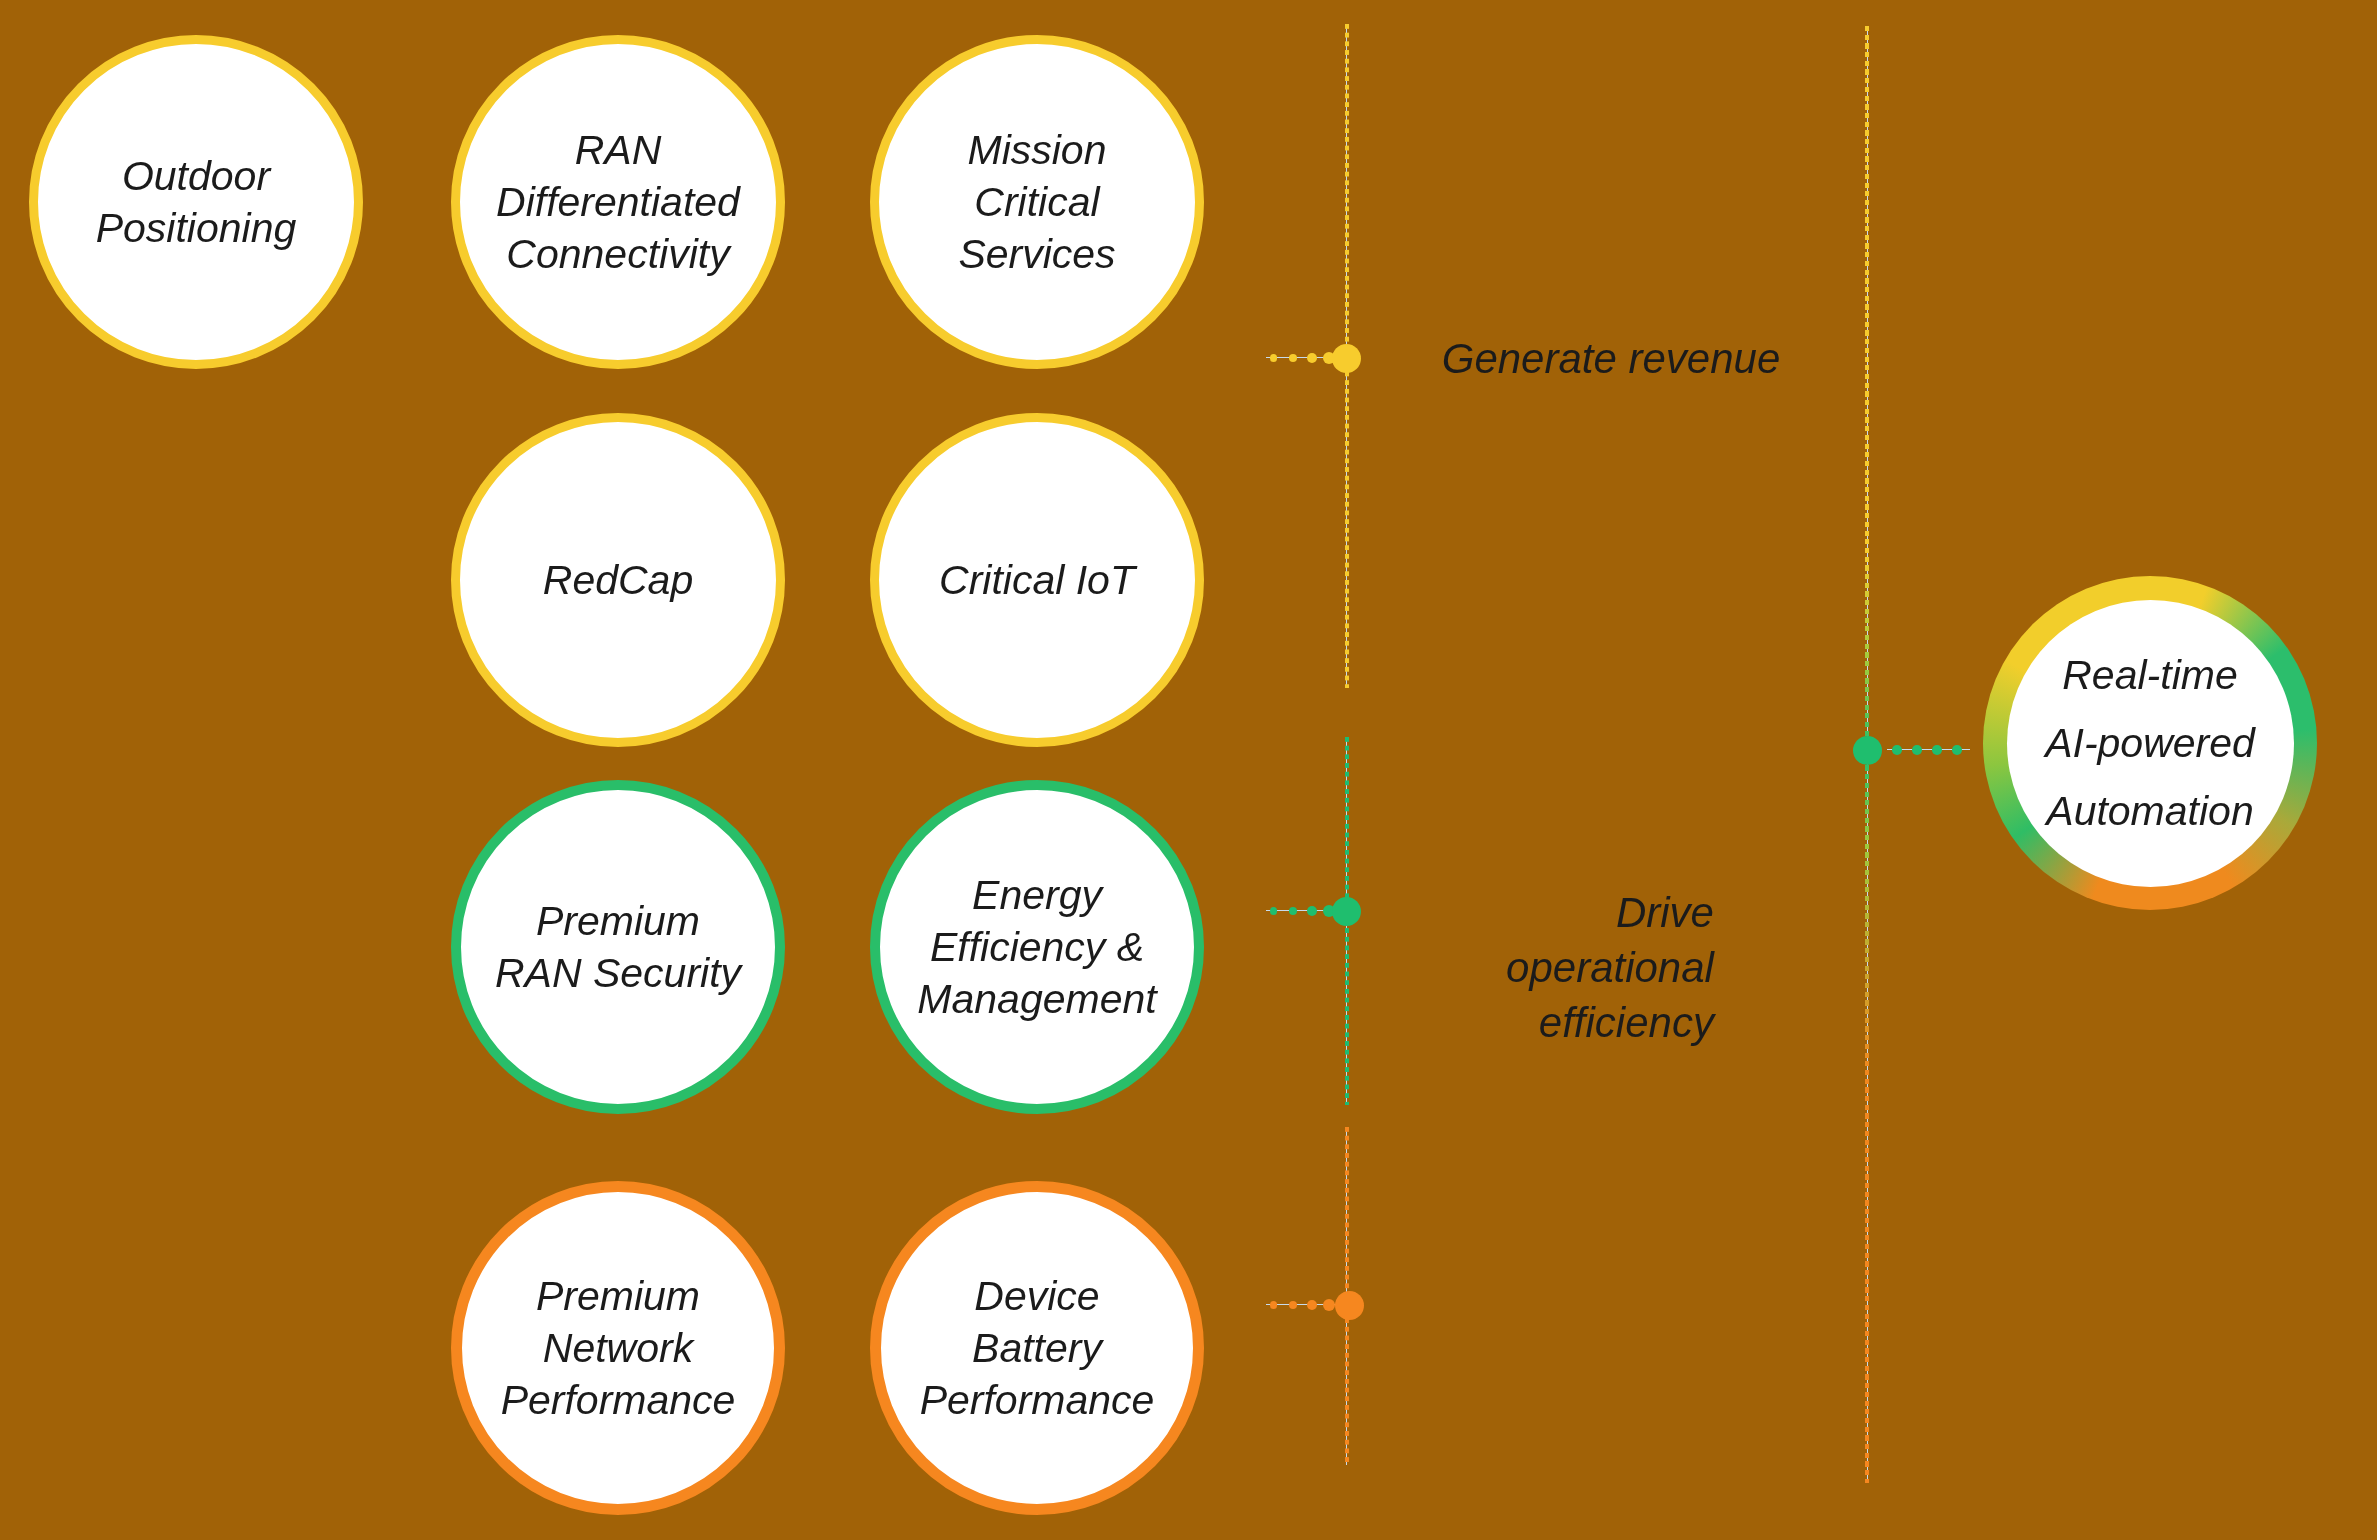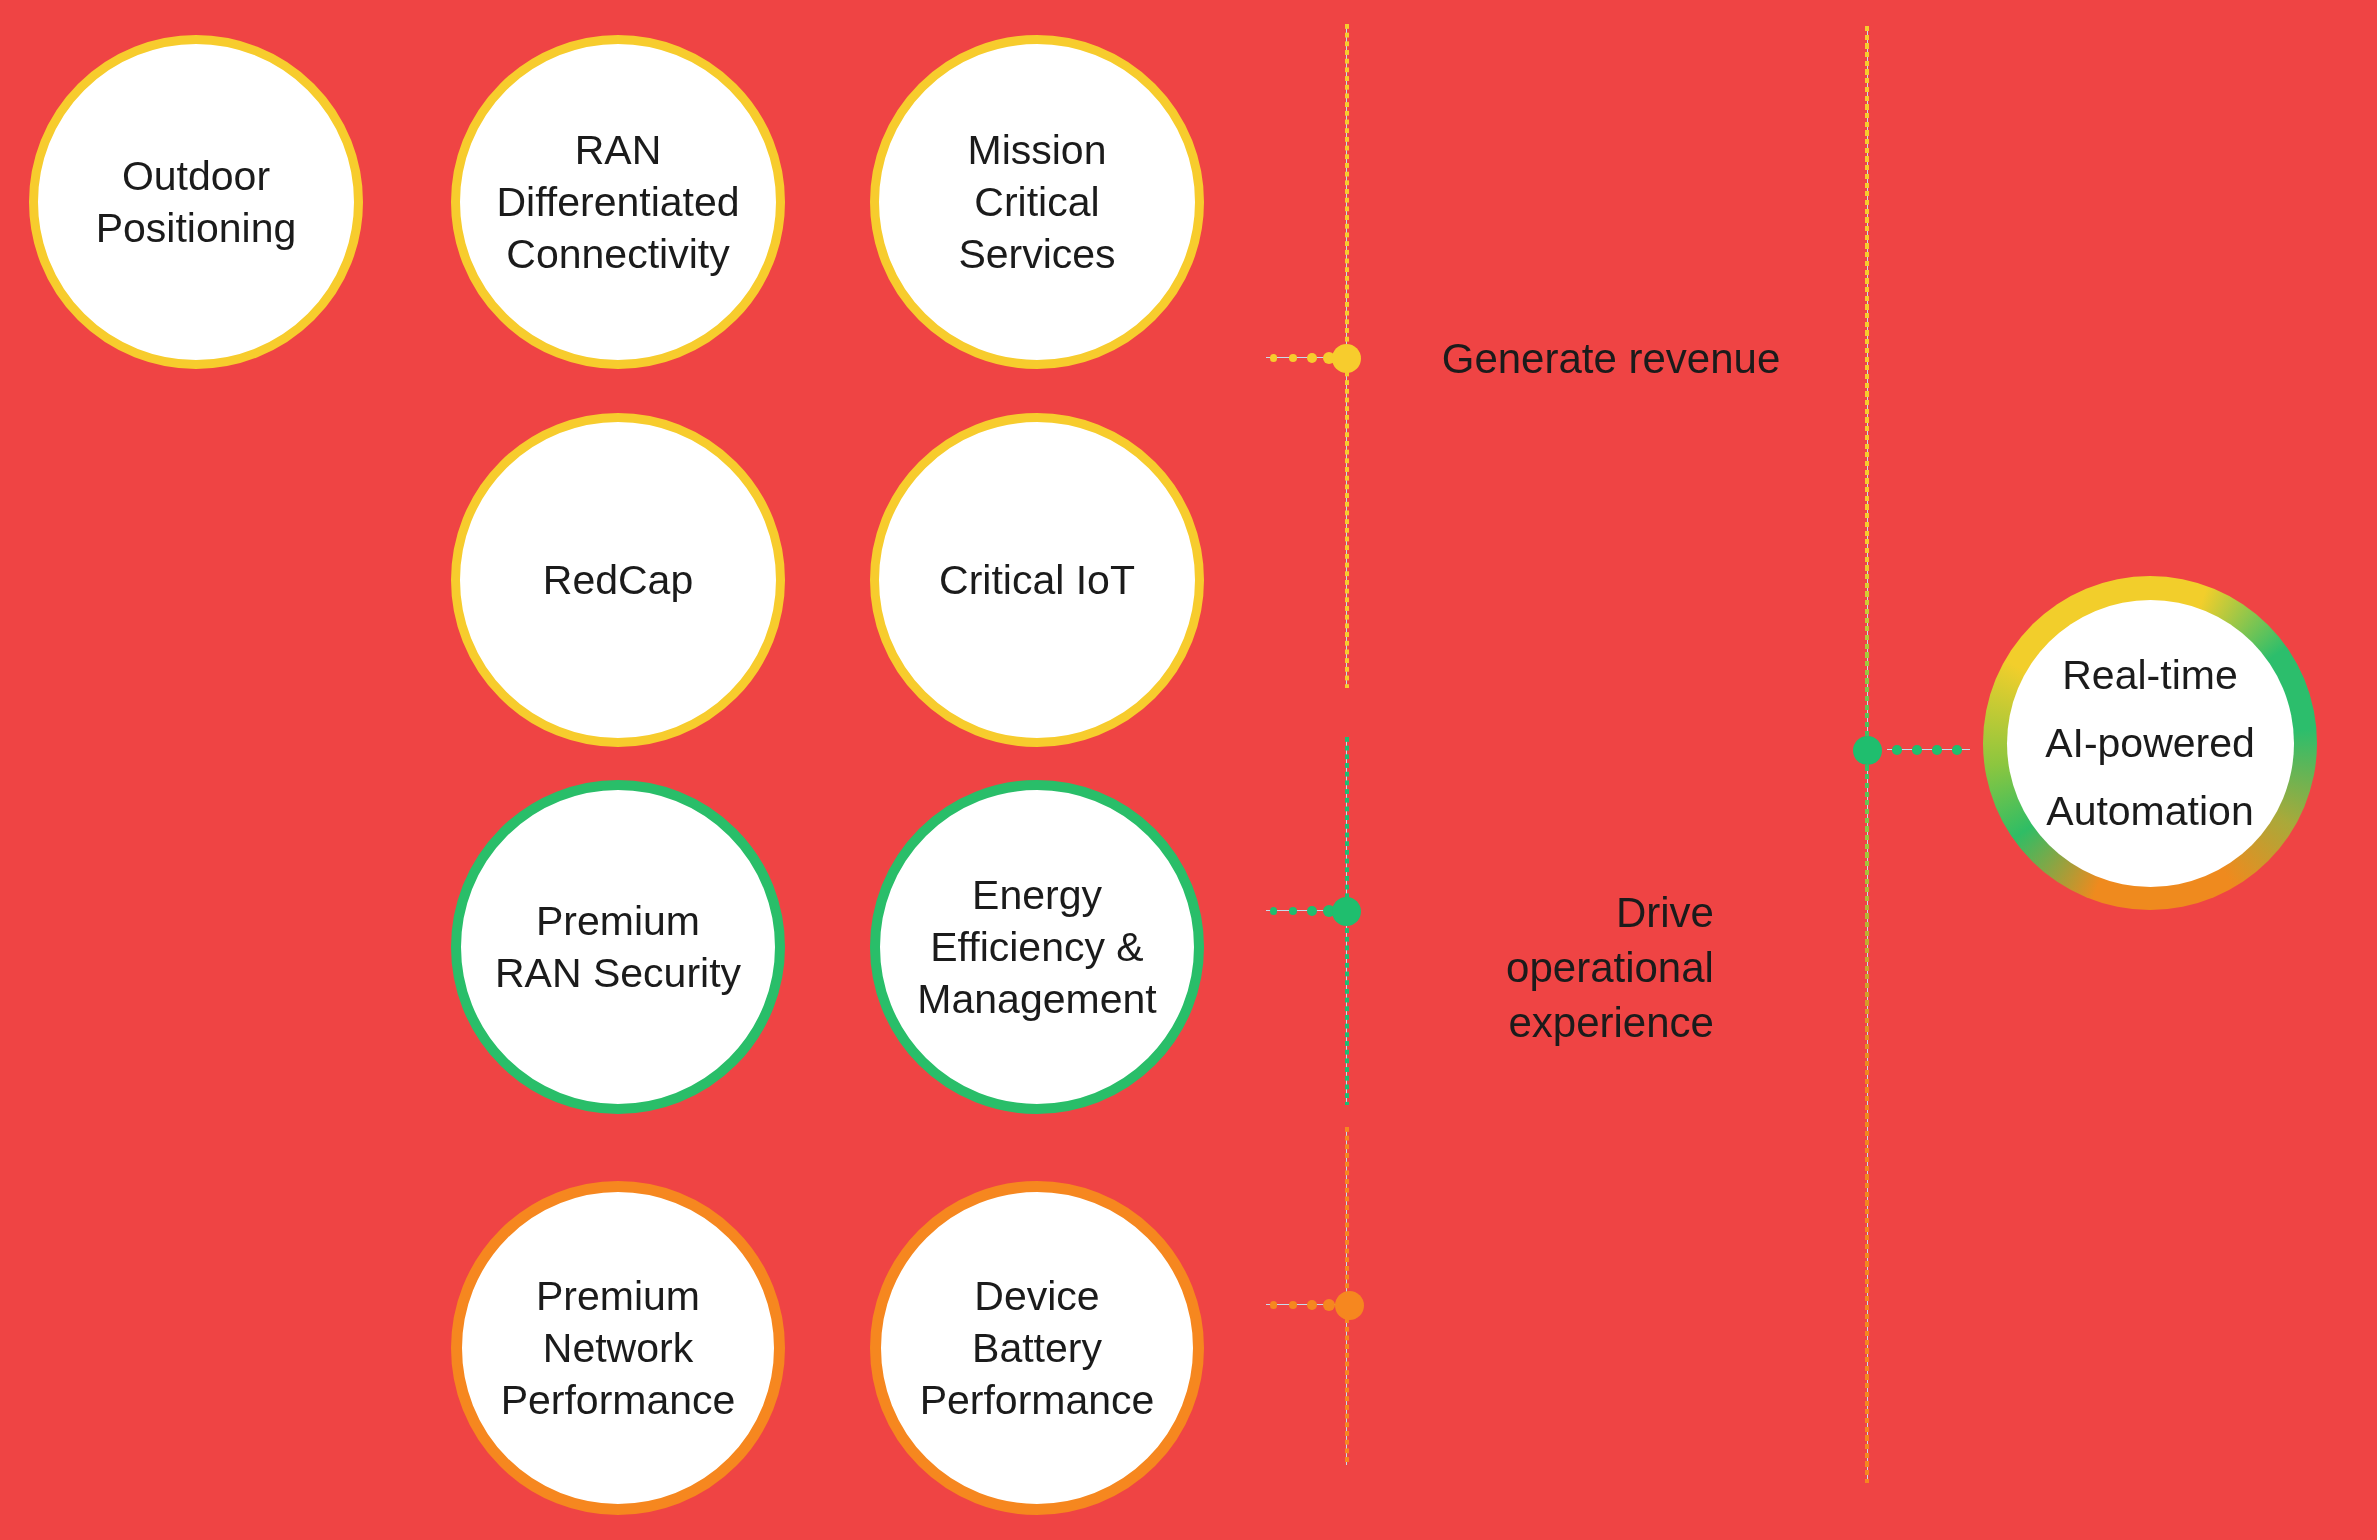--- a/index.html
+++ b/index.html
@@ -1,21 +1,22 @@
 <!DOCTYPE html>
 <html style="font-size:14px"><head>
 <meta charset="utf-8">
 <style>
   html,body{margin:0;padding:0;background:#ffffff;}
   #canvas{
     position:relative;
     width:2377px;height:1540px;
-    background:#ef4444;
+    background:#a16207;
     font-family:"Liberation Sans", sans-serif;
     overflow:hidden;
+    font-style:italic;
   }
   
   .circle{
     position:absolute;
     width:334px;height:334px;
     border-radius:50%;
     box-sizing:border-box;
     display:flex;align-items:center;justify-content:center;
     text-align:center;
     color:#1b1b1b;
@@ -159,21 +160,21 @@
       <i class="d4"></i>
   </div>
 
   <div class="bigdot yellow" style="left:1332px;top:344px;"></div>
   <div class="bigdot green" style="left:1332px;top:897px;"></div>
   <div class="bigdot orange" style="left:1335px;top:1291px;"></div>
 
   <div class="outcome" style="left:1611px;top:331px;">Generate revenue</div>
   <div class="outcome" style="left:1610px;top:885px;">Drive
 operational
-experience</div>
+efficiency</div>
 
   <div class="vleader" style="left:1867px;top:26px;height:1457px;"></div>
   <div class="vgrad" style="left:1865px;top:26px;height:1457px;"></div>
 
   <div class="bigdot green" style="left:1853px;top:736px;"></div>
   <div class="trail green even" style="left:1887px;top:743px;width:83px;">
     <span class="tline"></span>
       <i class="d1"></i>
       <i class="d2"></i>
       <i class="d3"></i>

